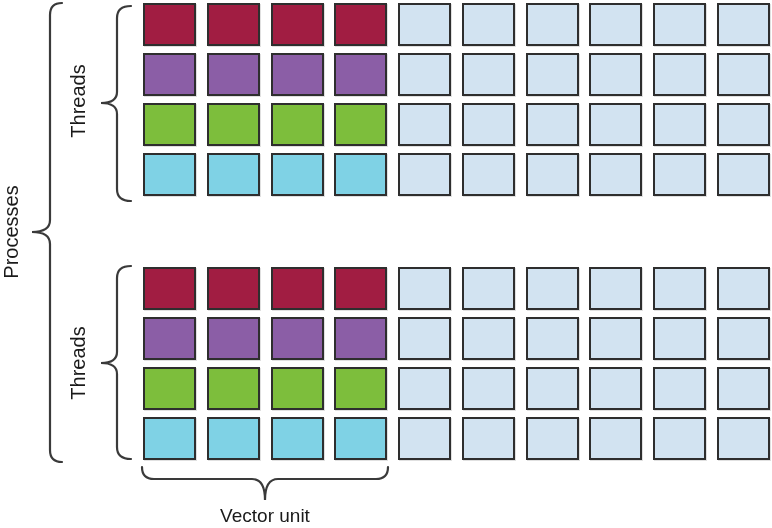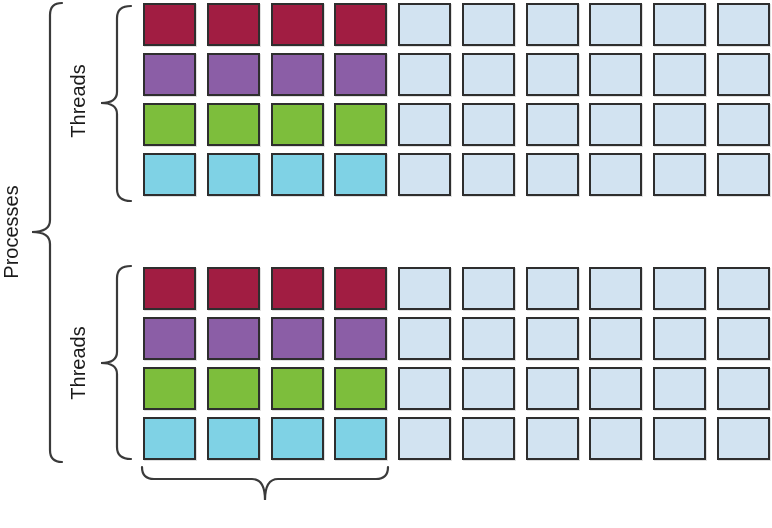--- a/index.html
+++ b/index.html
@@ -84,20 +84,21 @@
     <path class="brace" d="M 131 266 Q 117 266 117 278 L 117 352 Q 117 363 101 363 Q 117 363 117 374 L 117 447 Q 117 459 131 459"></path>
     <path class="brace" d="M 142 467 Q 142 479 154 479 L 252 479 Q 265 479 265 500 Q 265 479 278 479 L 376 479 Q 388 479 388 467"></path>
   </svg>
 
   <div class="vlabel" id="processes-label">Processes</div>
 
   <div class="vlabel" id="threads-label-1">Threads</div>
 
   <div class="vlabel" id="threads-label-2">Threads</div>
 
+  <div id="vector-label">Vector unit</div>
 
   <div class="block" id="block-1">
       <div class="grid-row">
         <div class="cell" style="background: rgb(161, 29, 66); border-color: rgb(46, 46, 46);"></div>
         <div class="cell" style="background: rgb(161, 29, 66); border-color: rgb(46, 46, 46);"></div>
         <div class="cell" style="background: rgb(161, 29, 66); border-color: rgb(46, 46, 46);"></div>
         <div class="cell" style="background: rgb(161, 29, 66); border-color: rgb(46, 46, 46);"></div>
         <div class="cell" style="background: rgb(210, 227, 241); border-color: rgb(46, 46, 46);"></div>
         <div class="cell" style="background: rgb(210, 227, 241); border-color: rgb(46, 46, 46);"></div>
         <div class="cell" style="background: rgb(210, 227, 241); border-color: rgb(46, 46, 46);"></div>

